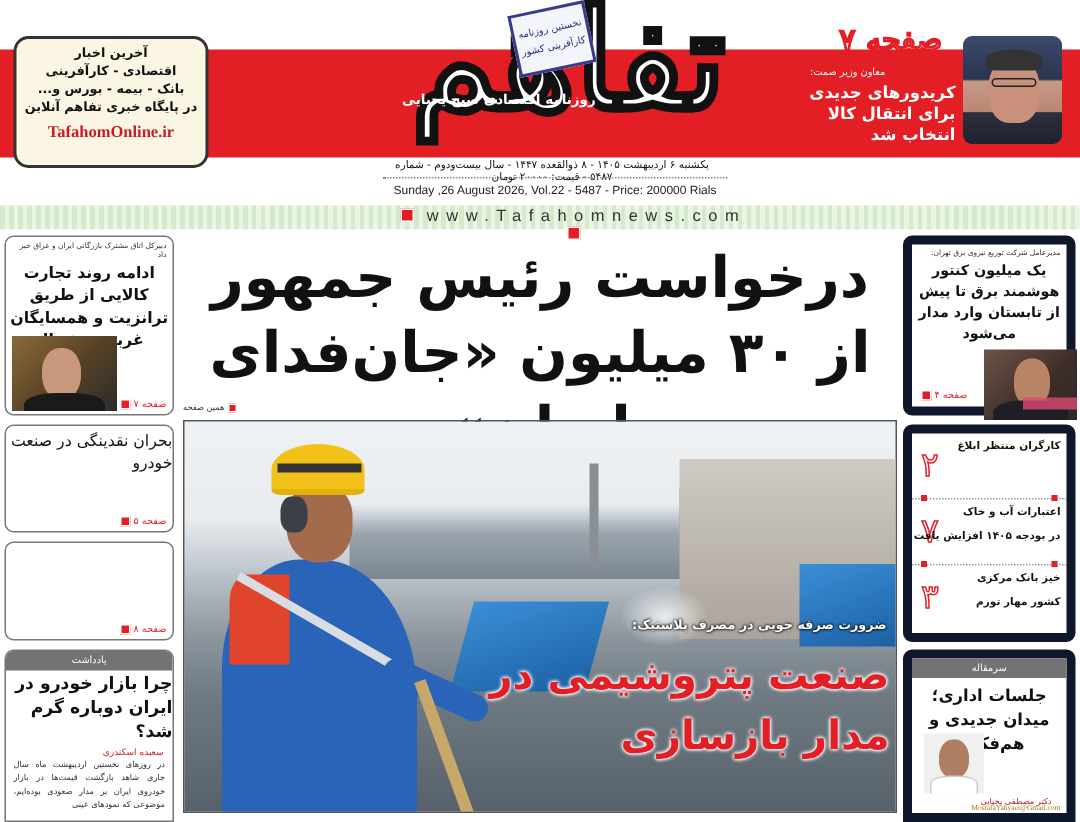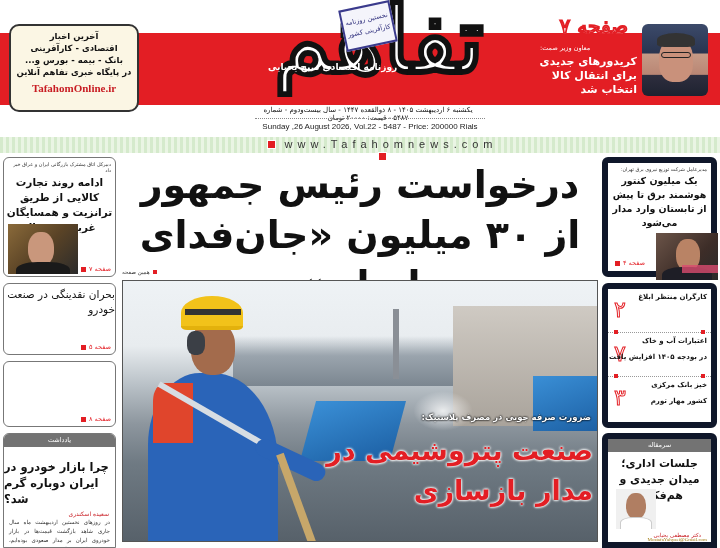--- a/index.html
+++ b/index.html
@@ -47,21 +47,21 @@
   .pageref .sq-icon { width: 7px; height: 7px; }
   .lbox1 .pageref { position: absolute; right: 4px; bottom: 3px; }
 
   .lbox2 { top: 283px; height: 72px; }
   .lbox3 { top: 361px; height: 66px; }
   .lbox .btitle { font-size: 10.5px; direction: rtl; text-align: right; line-height: 15px; padding-top: 3px; }
   .lbox2 .pageref, .lbox3 .pageref { position: absolute; right: 4px; bottom: 3px; }
 
   .lbox4 { top: 433px; height: 115px; border-radius: 6px 6px 0 0; overflow: hidden; }
   .redhead { background: #737373; color: #fff; font-size: 6.5px; direction: rtl; text-align: center; height: 13px; line-height: 13px; }
-  .lbox4 .title { font-size: 11.5px; font-weight: bold; direction: rtl; text-align: left; line-height: 16px; margin-top: 12px; }
+  .lbox4 .title { font-size: 11.5px; font-weight: bold; direction: rtl; text-align: right; line-height: 16px; margin-top: 0; }
   .author { font-size: 6px; color: #c81c22; direction: rtl; text-align: right; padding: 3px 6px 0; }
   .body-txt { font-size: 5.5px; color: #333; direction: rtl; text-align: justify; padding: 1px 5px; line-height: 9px; }
 
   
   .headline { position: absolute; left: 125px; top: 160px; width: 470px; font-size: 38px; font-weight: bold; direction: rtl; text-align: center; line-height: 50px; color: #111; letter-spacing: -1px; }
   .same-page { position: absolute; left: 122px; top: 269px; font-size: 5.5px; color: #333; direction: rtl; display: flex; gap: 2px; align-items: center; }
   .same-page .sq-icon { width: 6px; height: 6px; }
 
   .main-photo { position: absolute; left: 122px; top: 280px; width: 476px; height: 262px; border: 1px solid #555; overflow: hidden;
     background: linear-gradient(180deg, #eef2f5 0%, #e8ecef 25%, #b9c1c7 40%, #8d969e 55%, #6f7a83 70%, #57616a 100%); }

